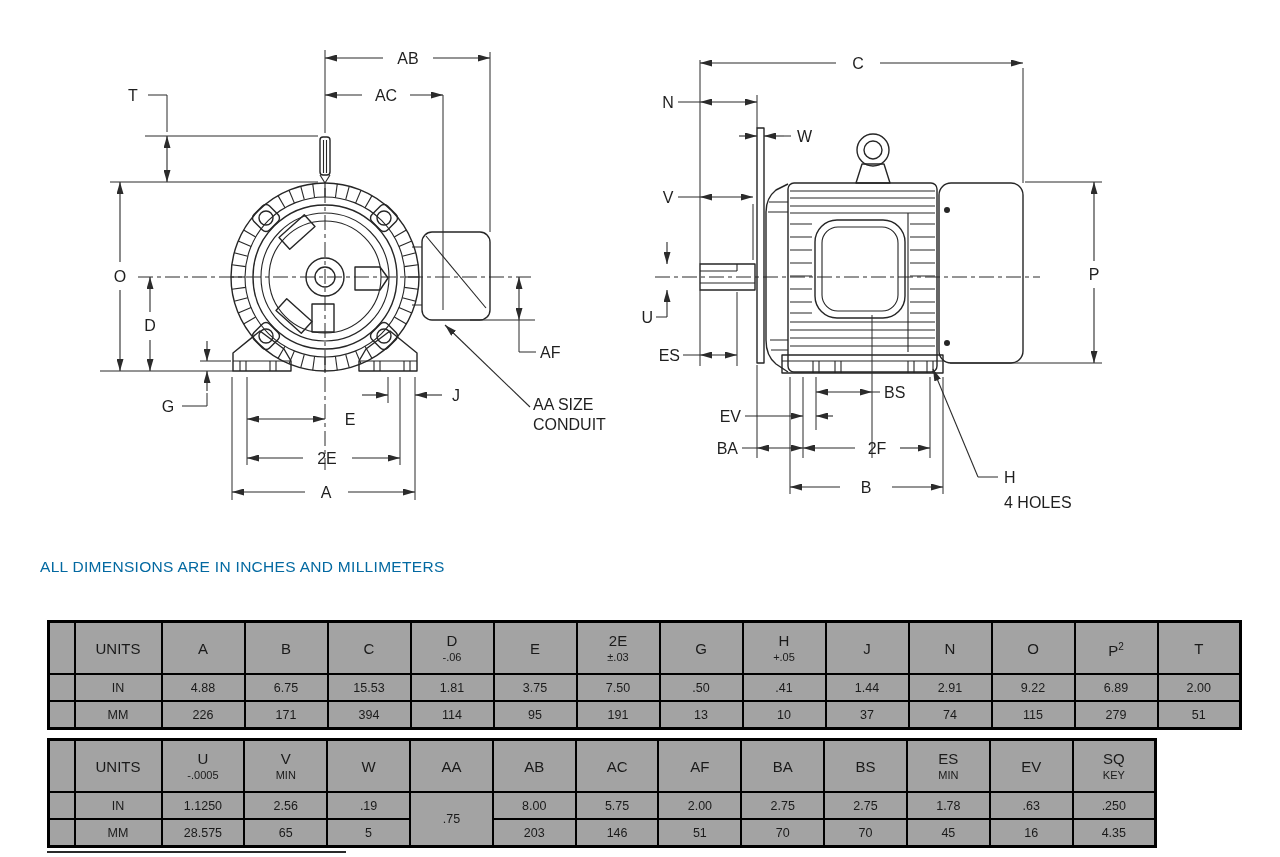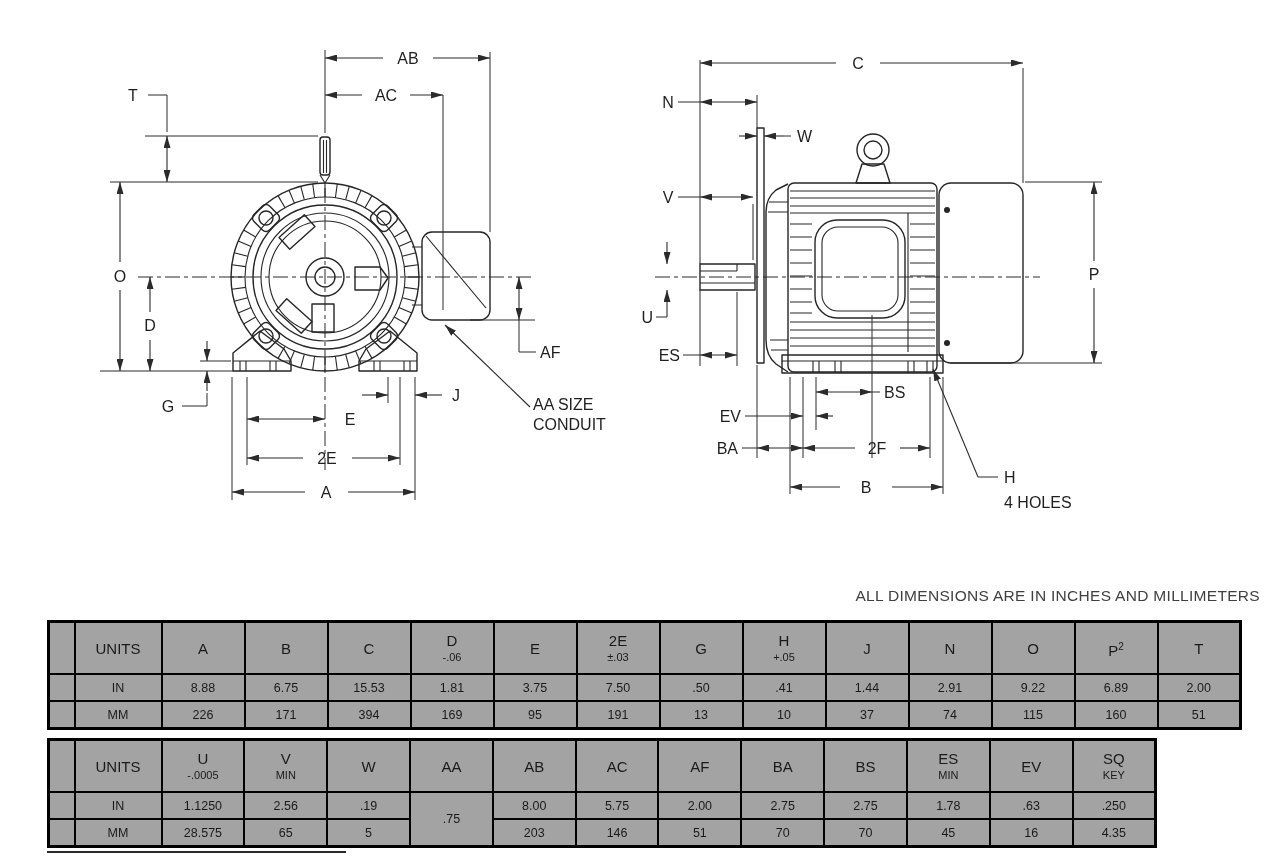--- a/index.html
+++ b/index.html
@@ -6,22 +6,22 @@
   #page{position:relative;width:1280px;height:857px;background:#fff;overflow:hidden;
         font-family:"Liberation Sans",sans-serif;color:#1a1a1a;}
   #drawing{position:absolute;left:0;top:0;}
   svg text{font-family:"Liberation Sans",sans-serif;font-size:16px;fill:#1f1f1f;}
   svg .geo{stroke:#262626;stroke-width:1.4;fill:none;stroke-linejoin:round;}
   svg .geo2{stroke:#262626;stroke-width:1.1;fill:none;}
   svg .thin{stroke:#2b2b2b;stroke-width:1;fill:none;}
   svg .dim{stroke:#2b2b2b;stroke-width:1.1;fill:none;}
   svg .cl{stroke:#2b2b2b;stroke-width:1;fill:none;stroke-dasharray:15 4 4 4;}
   svg .fill{fill:#262626;stroke:none;}
-  #title-note{position:absolute;left:40px;top:587px;width:1220px;text-align:right;
-      font-size:15.5px;letter-spacing:.3px;color:#404040;}
+  #title-note{position:absolute;left:40px;top:558px;width:1220px;text-align:left;
+      font-size:15.5px;letter-spacing:.3px;color:#0369a1;}
   .dimtable{position:absolute;border-collapse:collapse;table-layout:fixed;
       background:#a3a3a3;border:3px solid #000;}
   .dimtable td,.dimtable th{border:2px solid #000;padding:0;text-align:center;
       vertical-align:middle;font-weight:400;overflow:hidden;}
   #table1{left:47px;top:620px;width:1195px;}
   #table2{left:47px;top:738px;width:1110px;}
   .dimtable th{height:50px;}
   .dimtable td{height:25px;font-size:12.5px;}
   .units{font-size:15px;}
   .unitcell{font-size:12px;border-radius:11px;}
@@ -417,49 +417,49 @@
       <th>
             <div class="hl"><span>P</span><sup>2</sup></div>
           </th>
       <th>
             <div class="hl">T</div>
           </th>
     </tr>
     <tr>
       <td></td>
       <td class="unitcell">IN</td>
-      <td>8.88</td>
+      <td>4.88</td>
       <td>6.75</td>
       <td>15.53</td>
       <td>1.81</td>
       <td>3.75</td>
       <td>7.50</td>
       <td>.50</td>
       <td>.41</td>
       <td>1.44</td>
       <td>2.91</td>
       <td>9.22</td>
       <td>6.89</td>
       <td>2.00</td>
     </tr>
     <tr>
       <td></td>
       <td class="unitcell">MM</td>
       <td>226</td>
       <td>171</td>
       <td>394</td>
-      <td>169</td>
+      <td>114</td>
       <td>95</td>
       <td>191</td>
       <td>13</td>
       <td>10</td>
       <td>37</td>
       <td>74</td>
       <td>115</td>
-      <td>160</td>
+      <td>279</td>
       <td>51</td>
     </tr>
   </tbody>
     </table>
 
   <table id="table2" class="dimtable">
     <colgroup>
         <col style="width:26px">
         <col style="width:87px">
       </colgroup>

